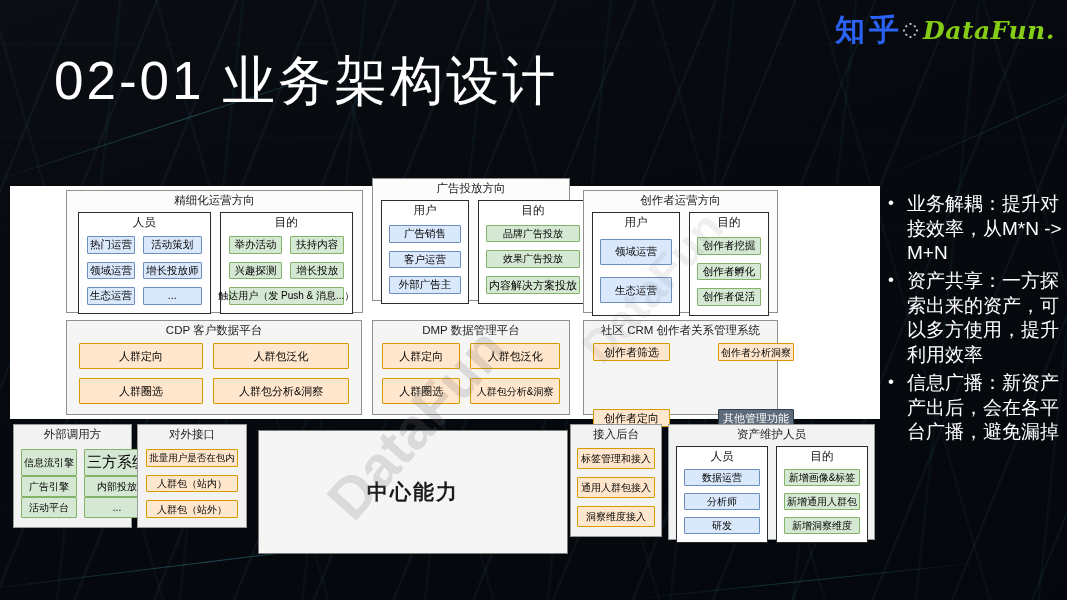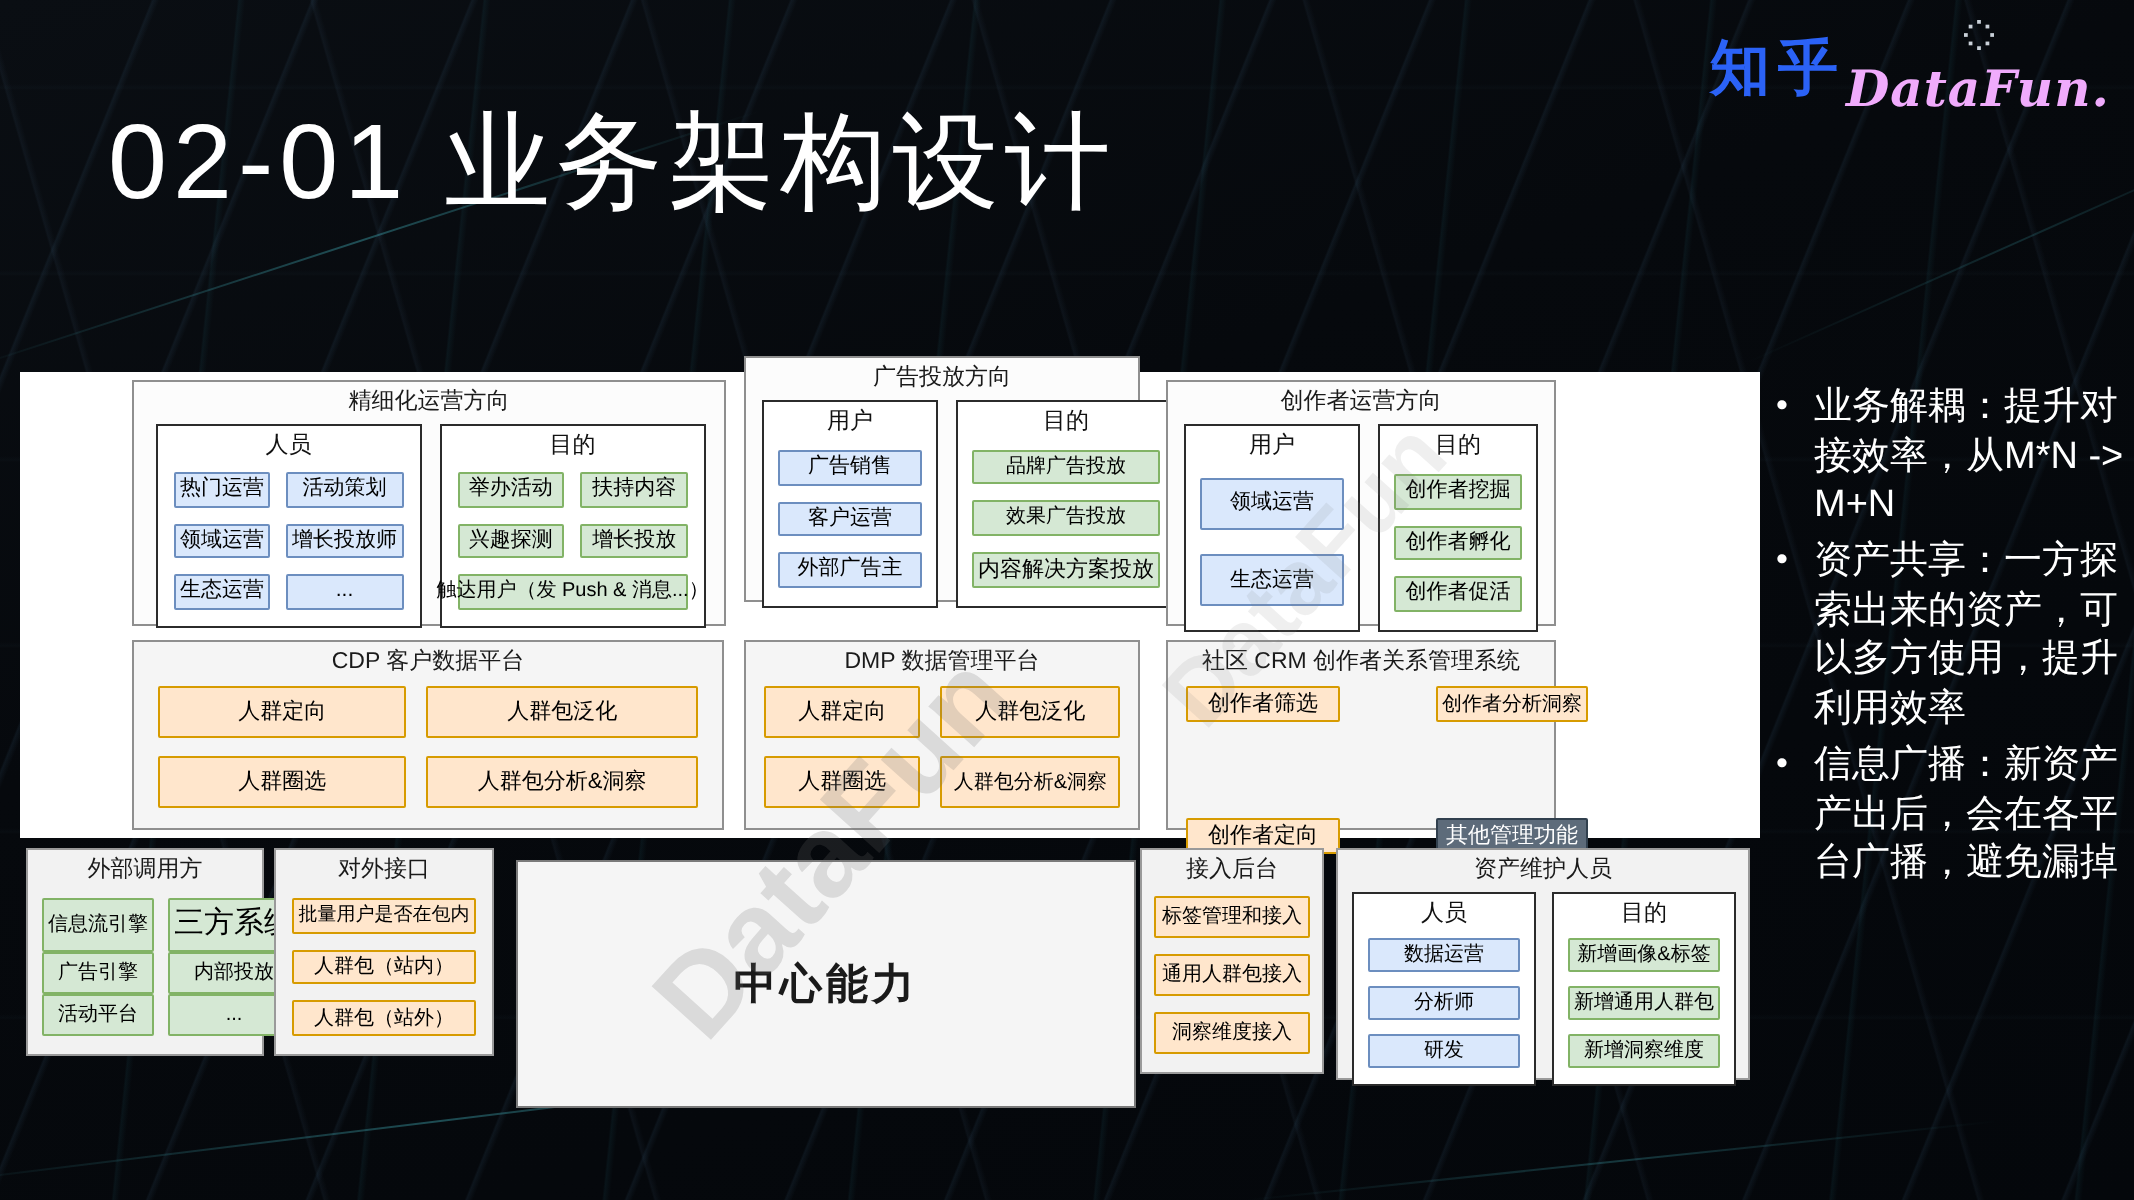--- a/index.html
+++ b/index.html
@@ -21,21 +21,21 @@
   }
   .accent-line { position:absolute; height:1px; background:linear-gradient(90deg, rgba(60,160,170,0), rgba(60,160,170,0.45), rgba(60,160,170,0)); }
   .al1 { width:420px; left:-30px; top:120px; transform:rotate(-18deg); }
   .al2 { width:520px; left:-40px; top:560px; transform:rotate(-7deg); }
   .al3 { width:380px; left:620px; top:580px; transform:rotate(-6deg); opacity:.7; }
   .al4 { width:300px; left:860px; top:120px; transform:rotate(-24deg); opacity:.5; }
 
   
   .logos { position:absolute; top:10px; right:12px; display:flex; align-items:center; }
   .zhihu { font-size:30px; font-weight:bold; color:#2b62f6; letter-spacing:4px; }
-  .datafun { display:flex; align-items:center; gap:5px; color:#f0abfc;flex-direction:column; }
+  .datafun { display:flex; align-items:center; gap:5px; color:#84cc16; }
   .datafun .df-text { font-family:"DejaVu Serif","Liberation Serif",serif; font-style:italic; font-weight:bold; font-size:25px; letter-spacing:0.5px; }
   .page-title {
     position:absolute; left:54px; top:46px;
     font-size:53px; color:#ffffff; font-weight:500; letter-spacing:3px;
   }
 
   
   .white-bg { position:absolute; left:10px; top:186px; width:870px; height:233px; background:#ffffff; }
   .watermark {
     position:absolute; color:rgba(110,110,110,0.20); font-size:58px; font-weight:bold;

